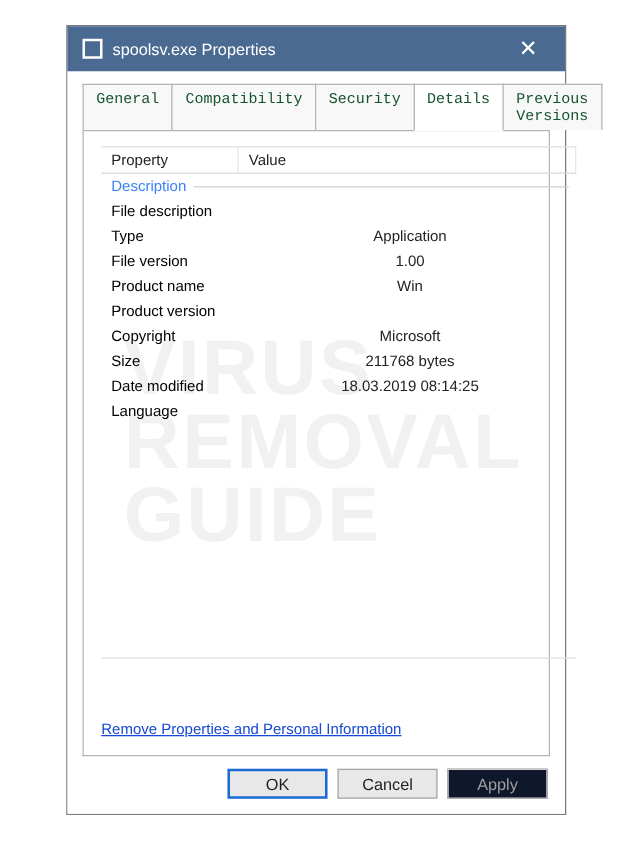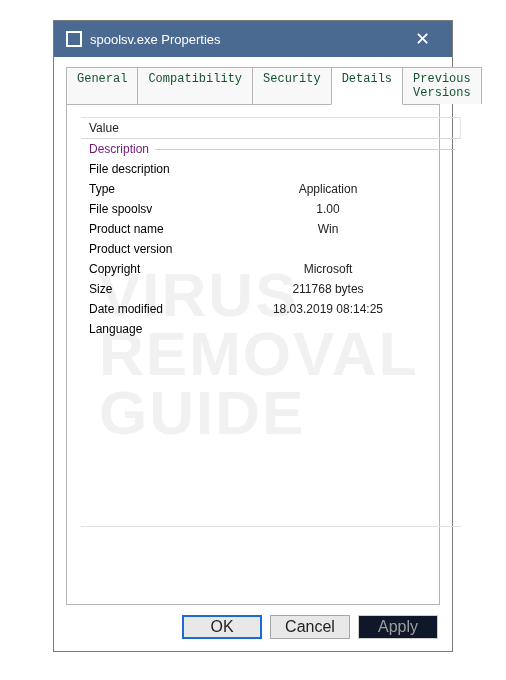--- a/index.html
+++ b/index.html
@@ -102,21 +102,21 @@
     .grid-body {
       padding: 0;
     }
     .row {
       display: flex;
       line-height: 20px;
     }
     .row .cprop { width: 110px; padding-left: 8px; color: #000000; }
     .row .cval { flex: 1; padding-left: 4px; color: #222; text-align: center; }
     .group-row .cprop {
-      color: #701a75;
+      color: #3b82f6;
       width: auto;
       padding-right: 6px;
       text-align: center;
     }
     .group-row .line {
       flex: 1;
       border-top: 1px solid #d0d0d0;
       align-self: center;
       margin-right: 6px;
     }
@@ -145,21 +145,21 @@
     }
     .buttons {
       display: flex;
       justify-content: flex-end;
       gap: 8px;
       padding: 10px 2px 0 0;
     }
     .btn {
       min-width: 80px;
       height: 24px;
-      font-size: 16px;
+      font-size: 13px;
       background: #e8e8e8;
       border: 1px solid #a6a6a6;
       cursor: pointer;
       color: #222;
     }
     .btn.default {
       border: 2px solid #1a6bd4;
       background: #e8e8e8;
     }
     .btn.disabled {
@@ -191,37 +191,38 @@
     <div class="tabpanel">
 
       <div class="grid">
         <div class="watermark">
           <div>VIRUS</div>
           <div>REMOVAL</div>
           <div>GUIDE</div>
         </div>
         <div class="grid-layer">
           <div class="grid-header">
+            <div class="col col-prop">Property</div>
             <div class="col col-val">Value</div>
           </div>
           <div class="grid-body">
             <div class="row group-row">
               <div class="cprop">Description</div>
               <div class="line"></div>
             </div>
             <div class="row">
               <div class="cprop">File description</div>
               <div class="cval"></div>
             </div>
             <div class="row">
               <div class="cprop">Type</div>
               <div class="cval">Application</div>
             </div>
             <div class="row">
-              <div class="cprop">File spoolsv</div>
+              <div class="cprop">File version</div>
               <div class="cval">1.00</div>
             </div>
             <div class="row">
               <div class="cprop">Product name</div>
               <div class="cval">Win</div>
             </div>
             <div class="row">
               <div class="cprop">Product version</div>
               <div class="cval"></div>
             </div>
@@ -238,20 +239,21 @@
               <div class="cval">18.03.2019 08:14:25</div>
             </div>
             <div class="row">
               <div class="cprop">Language</div>
               <div class="cval"></div>
             </div>
           </div>
         </div>
       </div>
 
+      <a class="link">Remove Properties and Personal Information</a>
     </div>
 
     <div class="buttons">
       <button class="btn default">OK</button>
       <button class="btn">Cancel</button>
       <button class="btn disabled">Apply</button>
     </div>
   </div>
 </div>
 

